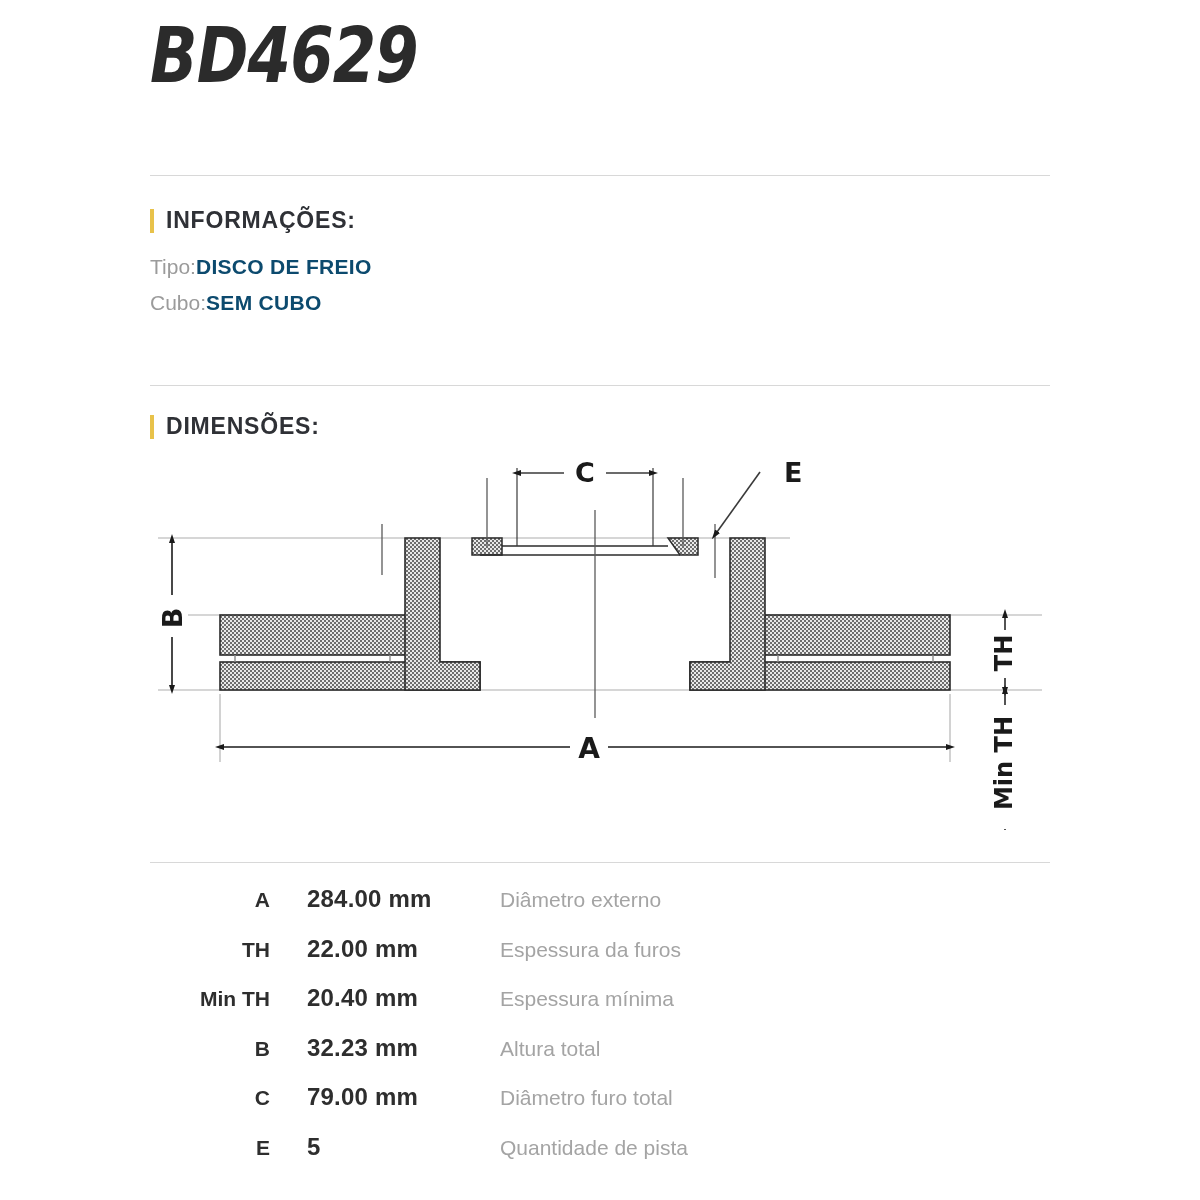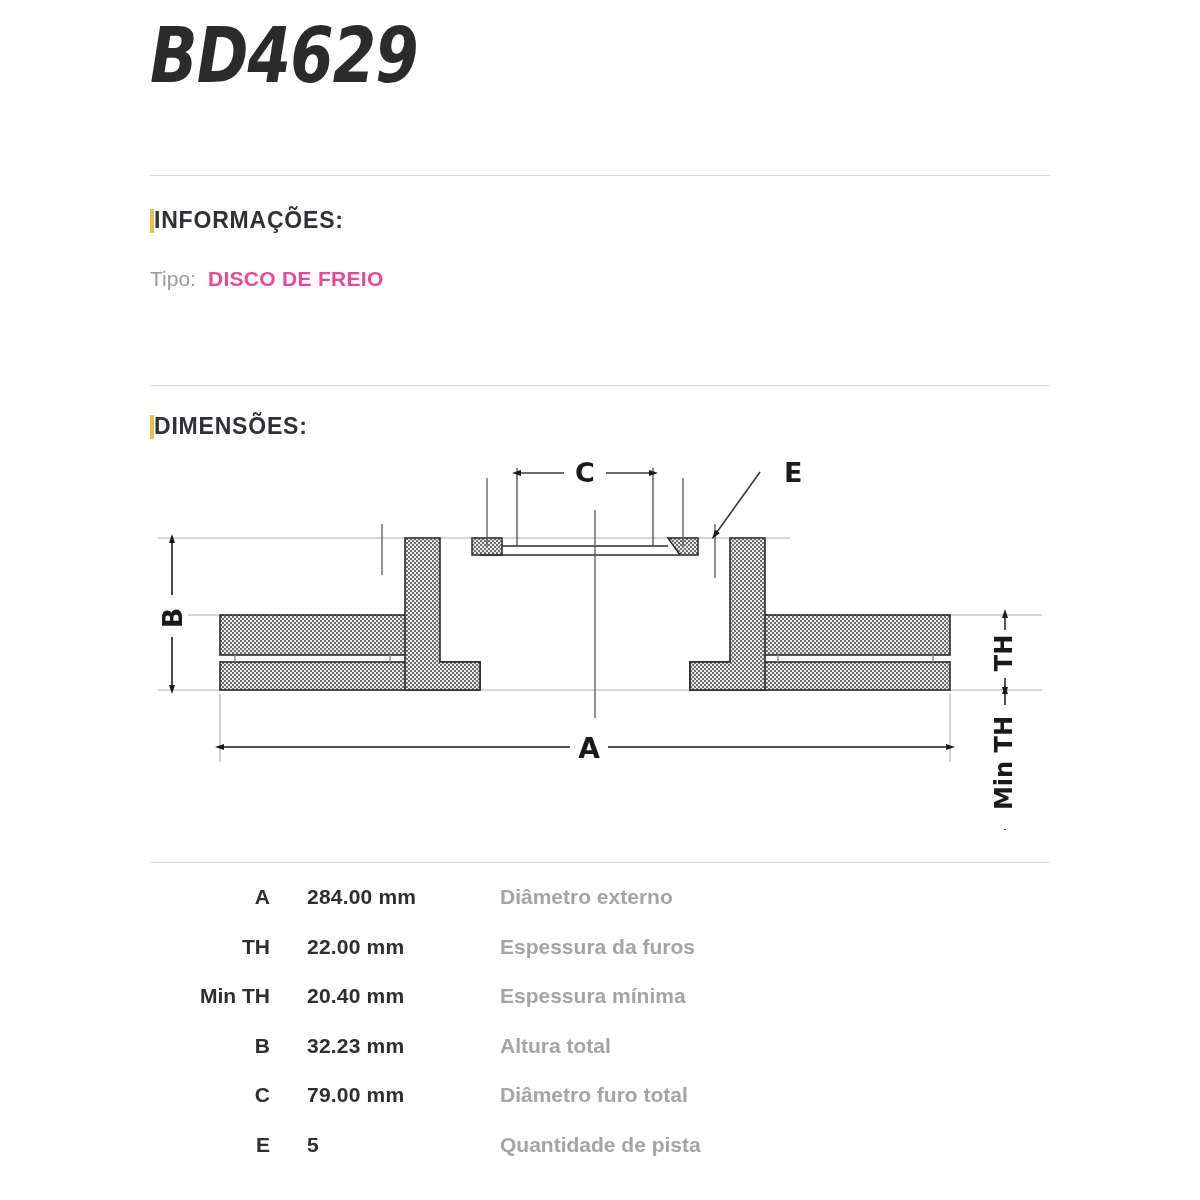--- a/index.html
+++ b/index.html
@@ -56,20 +56,21 @@
   }
   .divider.d1 { top: 175px; }
   .divider.d2 { top: 385px; }
   .divider.d3 { top: 862px; }
 
   
   .section-head {
     position: absolute;
     display: flex;
     align-items: center;
+    gap: 12px;
     white-space: nowrap;
     justify-content: space-between;
   }
   .section-head .accent-bar {
     display: inline-block;
     width: 4px;
     height: 24px;
     background: #e8c24a;
     flex: 0 0 auto;
   }
@@ -84,34 +85,33 @@
 
   
   .info-list {
     position: absolute;
     left: 150px;
     top: 255px;
     width: 700px;
   }
   .info-row {
     display: flex;
-    align-items: flex-end;
+    align-items: flex-start;
     height: 36px;
     white-space: nowrap;
   }
   .info-label {
     font-size: 21px;
     color: #9b9b9b;
     font-weight: normal;
   }
   .info-value {
     font-size: 21px;
-    color: #ec4899;
-    font-weight: bold;
-    margin-left: 12px;
+    color: #0c4a6e;
+    font-weight: bold;
     letter-spacing: 0.3px;
   }
 
   
   .drawing {
     position: absolute;
     left: 150px;
     top: 450px;
     width: 900px;
     height: 400px;
@@ -135,29 +135,29 @@
     width: 120px;
     text-align: right;
     font-size: 21px;
     font-weight: bold;
     color: #2e2e2e;
   }
   .dim-val {
     width: 230px;
     padding-left: 37px;
     box-sizing: border-box;
-    font-size: 21px;
+    font-size: 24px;
     font-weight: bold;
     color: #2e2e2e;
     letter-spacing: 0.2px;
   }
   .dim-desc {
     font-size: 21px;
     color: #a4a4a4;
-    font-weight: bold;
+    font-weight: normal;
   }
 </style>
 </head>
 <body>
 
 <div class="sheet">
 
   <div class="title-block">
     <div class="part-title">BD4629</div>
   </div>
@@ -166,20 +166,24 @@
 
   <div class="section-head head-info">
     <span class="accent-bar"></span>
     <span class="sh-text">INFORMAÇÕES:</span>
   </div>
 
   <div class="info-list">
     <div class="info-row">
       <span class="info-label">Tipo:</span>
       <span class="info-value">DISCO DE FREIO</span>
+    </div>
+    <div class="info-row">
+      <span class="info-label">Cubo:</span>
+      <span class="info-value">SEM CUBO</span>
     </div>
   </div>
 
   <div class="divider d2"></div>
 
   <div class="section-head head-dims">
     <span class="accent-bar"></span>
     <span class="sh-text">DIMENSÕES:</span>
   </div>
 

